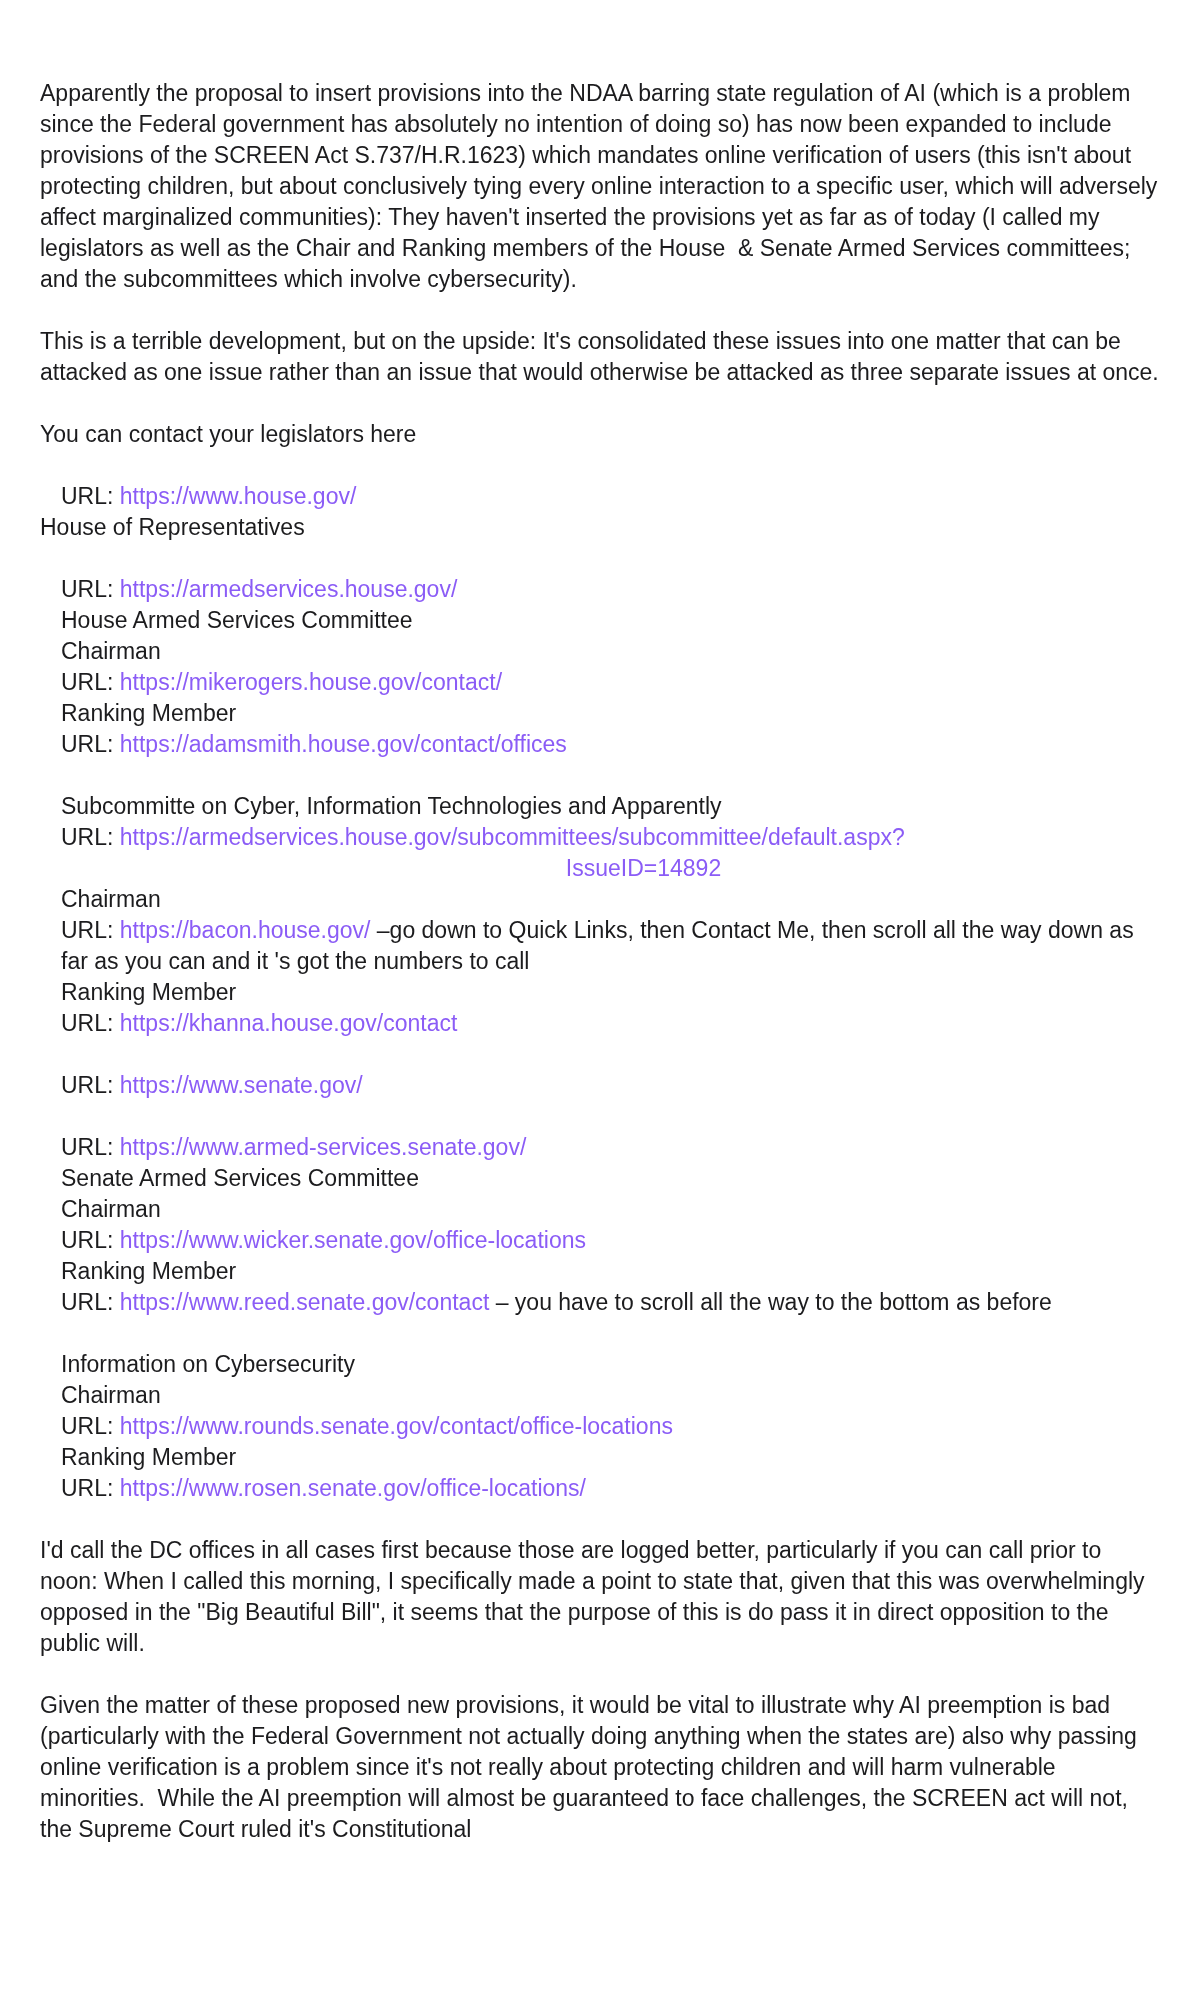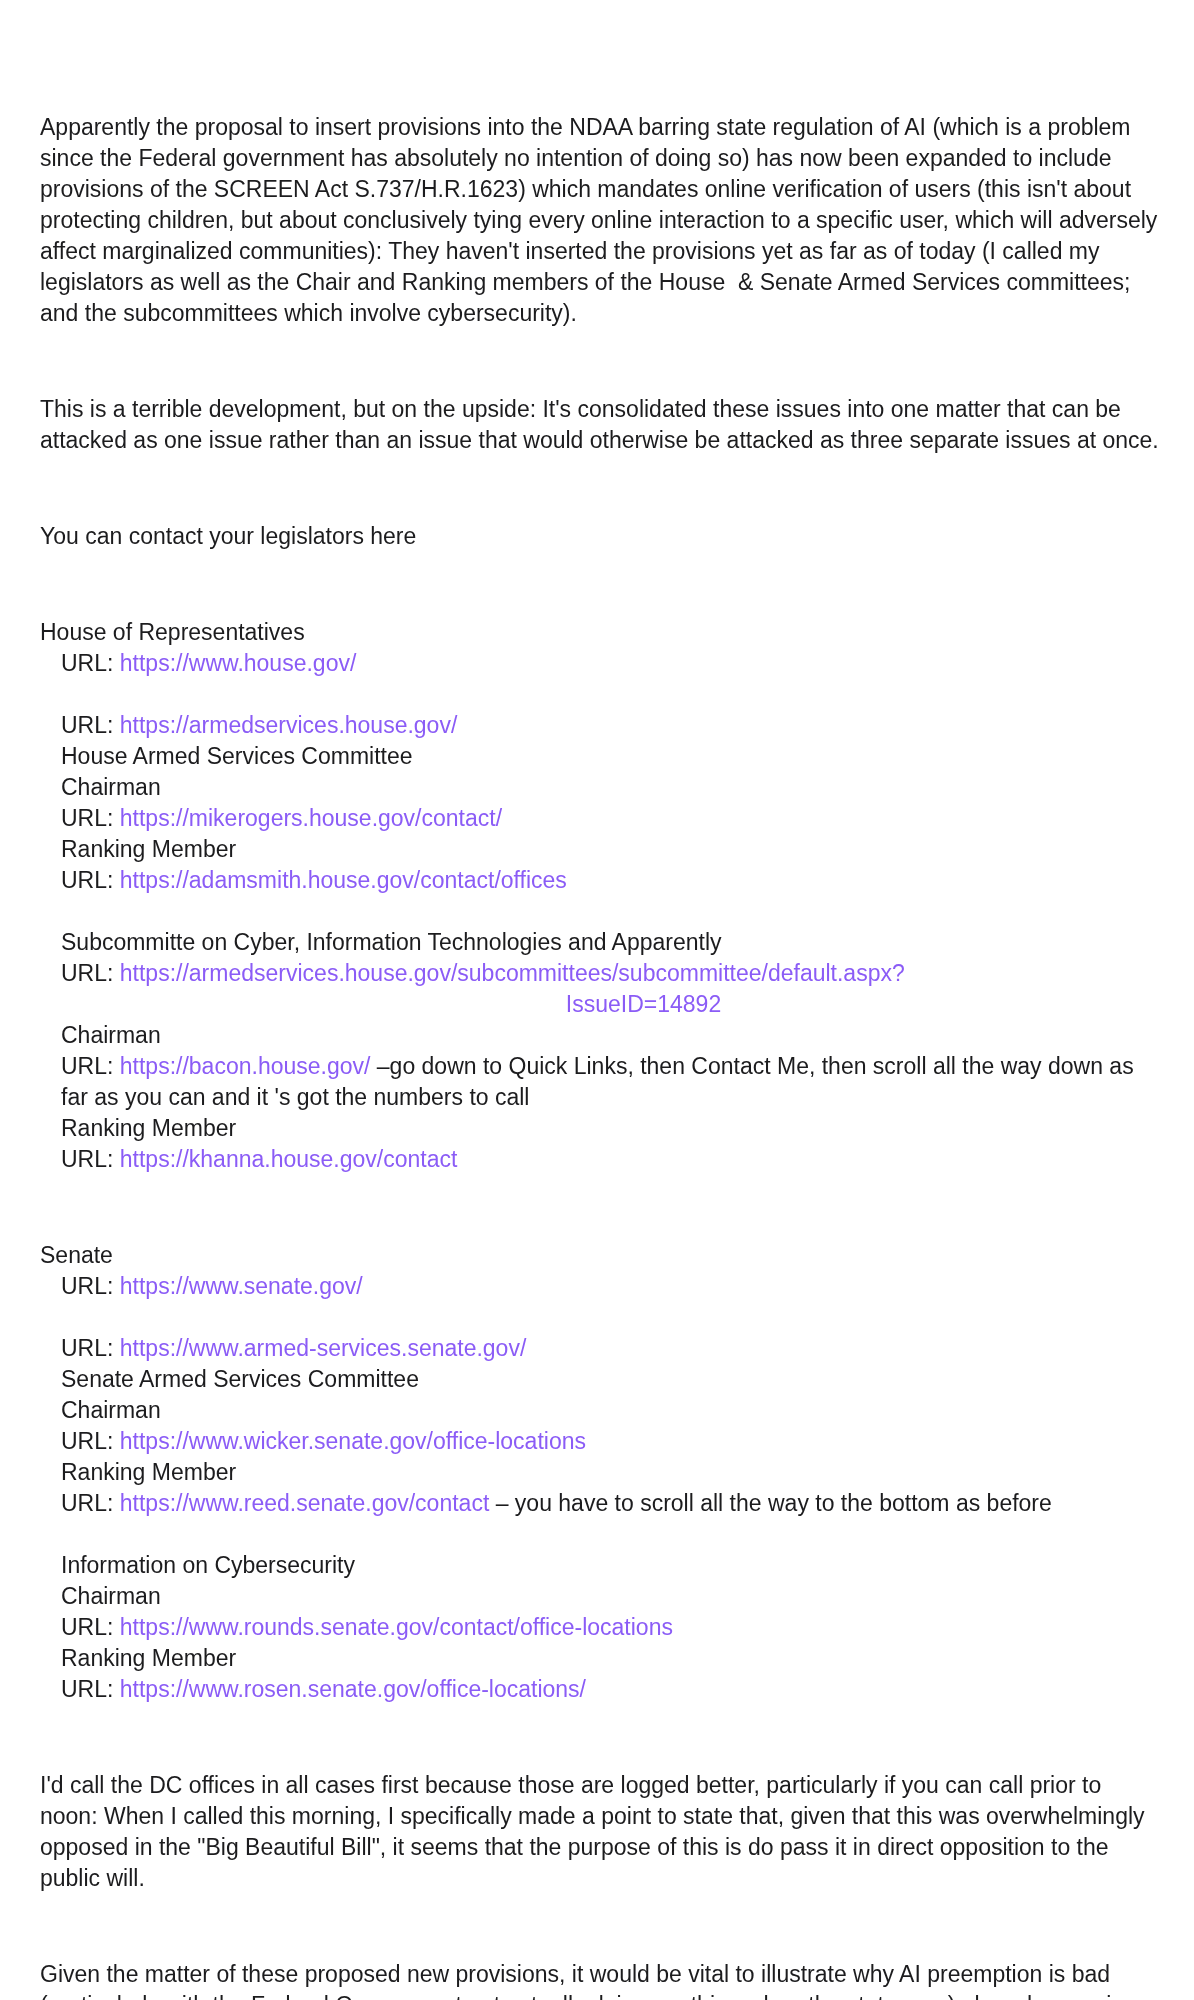--- a/index.html
+++ b/index.html
@@ -17,60 +17,59 @@
     padding: 78px 30px 0 40px;
     font-family: "Liberation Sans", "DejaVu Sans", sans-serif;
     font-size: 23px;
     line-height: 31px;
     color: var(--text-color, #1c1c1e);
   }
   .line {
     white-space: pre-wrap;
     word-break: break-word;
   }
-  .ind-0 { padding-left: 0; margin-top: 34px; }
+  .ind-0 { padding-left: 0; }
   .ind-1 { padding-left: 21px; }
   .ind-2 { padding-left: 83px; text-align: center; }
   .blank { min-height: 31px; }
   a.link {
     color: var(--link-color, #8b5cf6);
     text-decoration: none;
     cursor: pointer;
   }
 </style>
 </head>
 <body>
 
 <div class="page">
   <div>
       <div class="line ind-0"><span>Apparently the proposal to insert provisions into the NDAA barring state regulation of AI (which is a problem since the Federal government has absolutely no intention of doing so) has now been expanded to include provisions of the SCREEN Act S.737/H.R.1623) which mandates online verification of users (this isn't about protecting children, but about conclusively tying every online interaction to a specific user, which will adversely affect marginalized communities): They haven't inserted the provisions yet as far as of today (I called my legislators as well as the Chair and Ranking members of the House  &amp; Senate Armed Services committees; and the subcommittees which involve cybersecurity).</span></div>
       <div class="line blank">&nbsp;</div>
       <div class="line ind-0"><span>This is a terrible development, but on the upside: It's consolidated these issues into one matter that can be attacked as one issue rather than an issue that would otherwise be attacked as three separate issues at once.</span></div>
       <div class="line blank">&nbsp;</div>
       <div class="line ind-0"><span>You can contact your legislators here</span></div>
       <div class="line blank">&nbsp;</div>
+      <div class="line ind-1"><span>URL: </span><a class="link" href="#">https://www.house.gov/</a></div>
       <div class="line ind-0"><span>House of Representatives</span></div>
-      <div class="line ind-1"><span>URL: </span><a class="link" href="#">https://www.house.gov/</a></div>
       <div class="line blank">&nbsp;</div>
       <div class="line ind-1"><span>URL: </span><a class="link" href="#">https://armedservices.house.gov/</a></div>
       <div class="line ind-1"><span>House Armed Services Committee</span></div>
       <div class="line ind-1"><span>Chairman</span></div>
       <div class="line ind-1"><span>URL: </span><a class="link" href="#">https://mikerogers.house.gov/contact/</a></div>
       <div class="line ind-1"><span>Ranking Member</span></div>
       <div class="line ind-1"><span>URL: </span><a class="link" href="#">https://adamsmith.house.gov/contact/offices</a></div>
       <div class="line blank">&nbsp;</div>
       <div class="line ind-1"><span>Subcommitte on Cyber, Information Technologies and Apparently</span></div>
       <div class="line ind-1"><span>URL: </span><a class="link" href="#">https://armedservices.house.gov/subcommittees/subcommittee/default.aspx?</a></div>
       <div class="line ind-2"><a class="link" href="#">IssueID=14892</a></div>
       <div class="line ind-1"><span>Chairman</span></div>
       <div class="line ind-1"><span>URL: </span><a class="link" href="#">https://bacon.house.gov/</a><span> –go down to Quick Links, then Contact Me, then scroll all the way down as far as you can and it 's got the numbers to call</span></div>
       <div class="line ind-1"><span>Ranking Member</span></div>
       <div class="line ind-1"><span>URL: </span><a class="link" href="#">https://khanna.house.gov/contact</a></div>
       <div class="line blank">&nbsp;</div>
-      <div class="line ind-0"><span>Senate</span></div>
       <div class="line ind-1"><span>URL: </span><a class="link" href="#">https://www.senate.gov/</a></div>
       <div class="line blank">&nbsp;</div>
       <div class="line ind-1"><span>URL: </span><a class="link" href="#">https://www.armed-services.senate.gov/</a></div>
       <div class="line ind-1"><span>Senate Armed Services Committee</span></div>
       <div class="line ind-1"><span>Chairman</span></div>
       <div class="line ind-1"><span>URL: </span><a class="link" href="#">https://www.wicker.senate.gov/office-locations</a></div>
       <div class="line ind-1"><span>Ranking Member</span></div>
       <div class="line ind-1"><span>URL: </span><a class="link" href="#">https://www.reed.senate.gov/contact</a><span> – you have to scroll all the way to the bottom as before</span></div>
       <div class="line blank">&nbsp;</div>
       <div class="line ind-1"><span>Information on Cybersecurity</span></div>

